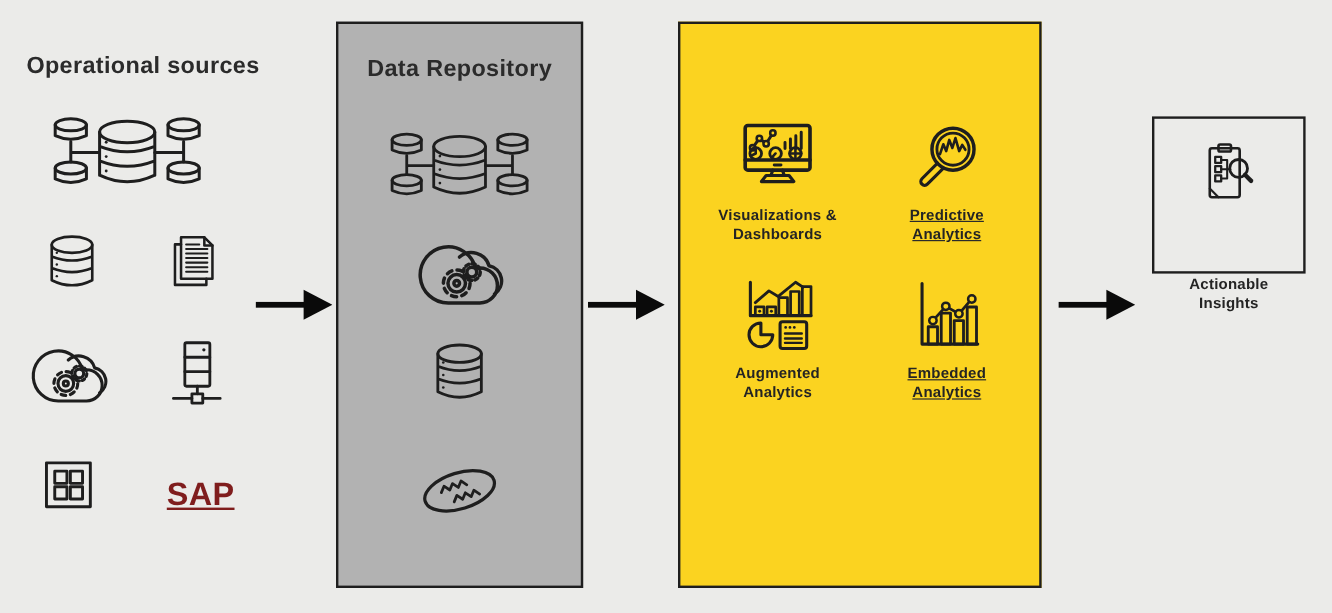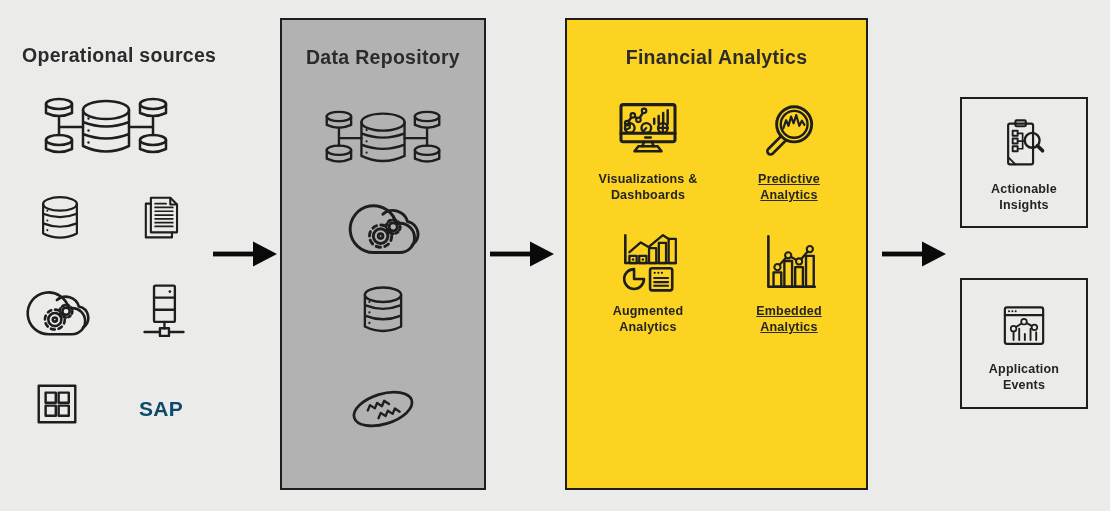--- a/index.html
+++ b/index.html
@@ -17,21 +17,21 @@
   svg { fill:none; stroke:currentColor; stroke-linecap:round; stroke-linejoin:round; }
   .fy { fill: var(--analytics-bg, #FBD320); }
   .fbg { fill: var(--background, #EBEBE9); }
 
   .section-title {
     font-size:19.5px; font-weight:700; letter-spacing:.3px; color:var(--text,#2B2B2B);
     white-space:nowrap;
   }
   #sources-title { left:22px; top:44px; }
 
-  .sap-text { font-size:21px; font-weight:600; color:#0c4a6e; letter-spacing:.3px; }
+  .sap-text { font-size:27px; font-weight:600; color:#7f1d1d; letter-spacing:.3px;text-decoration:underline; }
 
   .panel { position:absolute; top:18px; height:472px; border:2.5px solid var(--box-border,#1E1E1E); }
   #repo-panel { left:280px; width:206px; background:var(--repository-bg,#B2B2B2);padding-left:36px; }
   #analytics-panel { left:565px; width:303px; background:var(--analytics-bg,#FBD320); }
   .panel-title { position:absolute; top:26px; left:0; right:0; text-align:center; }
 
   .repo-icon { position:absolute; left:50%; transform:translateX(-50%); }
 
   .fa-item { position:absolute; width:146px; display:flex; flex-direction:column; align-items:center; }
   .fa-icon { height:64px; display:flex; align-items:center; justify-content:center; }
@@ -43,21 +43,21 @@
   .row1 { top:78px; } .row2 { top:210px; } .row3 { top:352px; }
 
   .arrow { position:absolute; top:239px; width:64px; height:30px; }
   .arrow svg { width:100%; height:100%; stroke:none; }
 
   .out-box {
     position:absolute; left:960px; width:128px; height:131px;
     border:2px solid var(--box-border,#1E1E1E);
     display:flex; flex-direction:column; align-items:center;
   }
-  #out-box-1 { top:97px; padding-top:18px; }
+  #out-box-1 { top:97px; padding-top:18px;gap:48px; }
   #out-box-2 { top:278px; padding-top:23px; }
   .out-label {
     margin-top:11px; font-size:12.5px; font-weight:700; line-height:1.3; letter-spacing:.2px;
     text-align:center; white-space:pre-line; color:#242424;
   }
 </style>
 </head>
 <body>
 
 <div class="stage">
@@ -218,21 +218,20 @@
   <div class="arrow" style="left:490px;">
     <svg viewBox="0 0 64 30">
         <g fill="var(--arrow,#0A0A0A)">
           <rect x="0" y="12.6" width="43" height="4.8"></rect>
           <polygon points="40,2.5 64,15 40,27.5"></polygon>
         </g>
       </svg>
   </div>
 
   <section class="panel" id="analytics-panel">
-    <h2 class="panel-title section-title">Financial Analytics</h2>
 
     <div class="fa-item row1 col1">
       <div class="fa-icon icon">
         <svg width="72" height="61" viewBox="0 0 64 54" stroke-width="2.7">
           <rect x="8" y="4" width="48" height="33" rx="2"></rect>
           <path d="M8 29.5h48"></path>
           <path d="M29.5 33.3h5" stroke-width="2.2"></path>
           <path d="M13.5 20.5l5-7 5 4 5-8" stroke-width="2.2"></path>
           <g class="fy" stroke-width="1.9">
               <circle cx="13.5" cy="20.5" r="2"></circle>
@@ -340,36 +339,14 @@
         <rect x="19.5" y="32" width="5.5" height="5.5" stroke-width="2.1"></rect>
         <path d="M25 17.8h5.5v17h-5.5M25 26.3h8.5" stroke-width="1.9"></path>
         <circle cx="41" cy="25.5" r="8.2" stroke-width="2.6"></circle>
         <path d="M46.9 31.4l5.6 5.6" stroke-width="4"></path>
       </svg>
     </div>
     <div class="out-label">Actionable
 Insights</div>
   </div>
 
-  <div class="out-box" id="out-box-2">
-    <div class="icon">
-      <svg width="56" height="47" viewBox="0 0 64 54" stroke-width="2.5">
-        <rect x="10" y="5" width="44" height="42" rx="2.5"></rect>
-        <path d="M10 14h44"></path>
-        <g fill="currentColor" stroke="none">
-            <circle cx="14.8" cy="9.5" r="1.2"></circle>
-            <circle cx="18.6" cy="9.5" r="1.2"></circle>
-            <circle cx="22.4" cy="9.5" r="1.2"></circle>
-          </g>
-        <path d="M20 42.5v-9M26.5 42.5v-13M33 42.5v-7M39.5 42.5v-13M46 42.5v-9" stroke-width="2.2"></path>
-        <path d="M20 29.5l12-8 12 6.5" stroke-width="2.2"></path>
-        <g class="fbg" stroke-width="2">
-            <circle cx="20" cy="29.5" r="3.2"></circle>
-            <circle cx="32" cy="21.5" r="3.2"></circle>
-            <circle cx="44" cy="28" r="3.2"></circle>
-          </g>
-      </svg>
-    </div>
-    <div class="out-label">Application
-Events</div>
-  </div>
 
 </div>
 
 </body></html>

